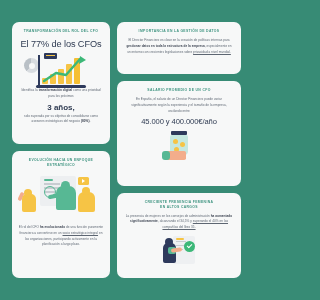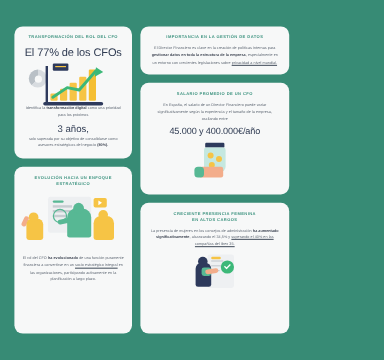--- a/index.html
+++ b/index.html
@@ -12,21 +12,21 @@
   .page{position:relative;width:253px;height:300px;box-sizing:border-box;padding:22px 12px;}
   .cols{display:flex;gap:7px;height:100%;}
   .col{display:flex;flex-direction:column;gap:7px;}
   .col-left{width:100px;}
   .col-right{width:127px;}
 
   .card{
     background:#f7f8f8;
     border-radius:7px;
     box-sizing:border-box;
-    padding:7px 6px 7px 6px;
+    padding:7px 6px 19px 6px;
     display:flex;flex-direction:column;align-items:center;
     overflow:hidden;
   }
 
   .hdr{
     color:#3f9480;
     font-size:3.4px;
     letter-spacing:0.35px;
     text-align:center;
     font-weight:700;
@@ -39,20 +39,21 @@
     font-size:9.2px;
     font-weight:400;
     text-align:center;
     letter-spacing:-0.1px;
     margin:1px 0 2px 0;
   }
   .stat-mid{
     color:#2f3b52;
     font-size:8px;
     margin:3px 0 2px 0;
+    font-weight:bold;
   }
   .money{
     color:#2f3b52;
     font-size:7.6px;
     text-align:center;
     letter-spacing:-0.1px;
     margin:2px 0 1px 0;
   }
   .body{
     color:#5d6672;

